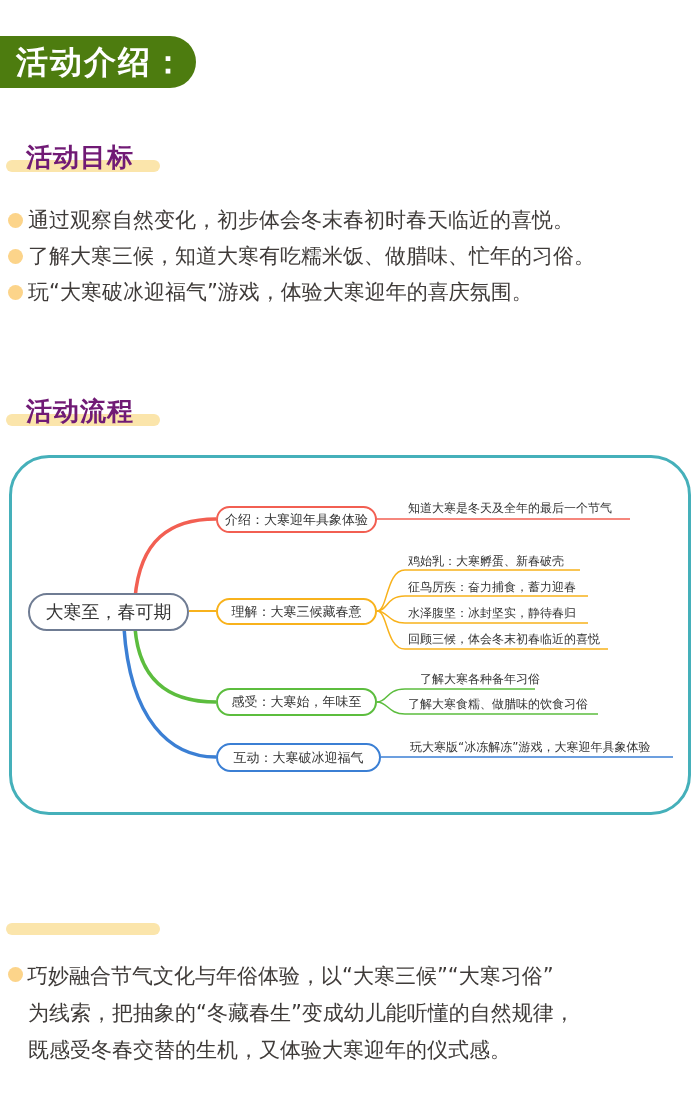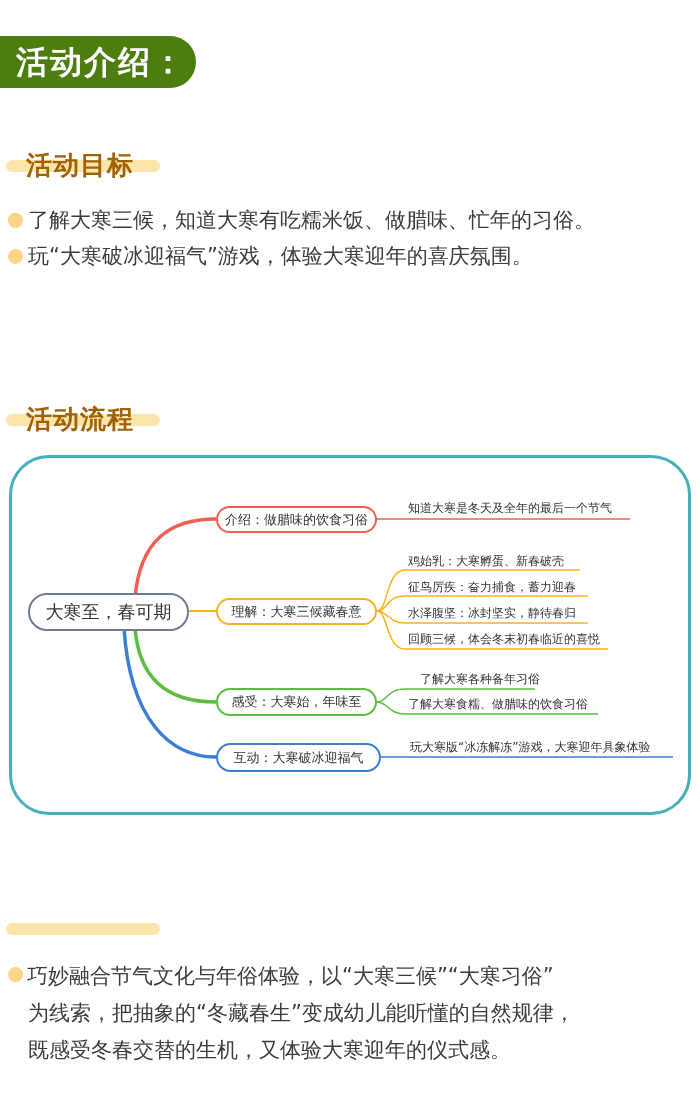--- a/index.html
+++ b/index.html
@@ -5,22 +5,22 @@
     html, body { margin: 0; padding: 0; background: #ffffff; }
     body { width: 700px; height: 1108px; position: relative; overflow: hidden;
            font-family: "DejaVu Sans", "Liberation Sans", sans-serif; color: #3d3a38; }
     .main-title { position: absolute; left: 0; top: 36px; width: 196px; height: 52px;
                   background: #4d7c0f; border-radius: 0 26px 26px 0; color: #fff;
                   font-size: 32px; font-weight: bold; line-height: 52px; padding-left: 16px;
                   box-sizing: border-box; letter-spacing: 2px; }
     .section-title { position: absolute; left: 6px; height: 40px; width: 154px; }
     .section-title .hl { position: absolute; left: 0; bottom: 0; width: 154px; height: 12px;
                          background: #fbe5ab; border-radius: 6px; }
-    .section-title .txt { position: absolute; left: 20px; top: 16px; font-size: 26px; font-weight: bold;
-                          color: #a16207; letter-spacing: 1px; white-space: nowrap; }
+    .section-title .txt { position: absolute; left: 20px; top: 8px; font-size: 26px; font-weight: bold;
+                          color: #701a75; letter-spacing: 1px; white-space: nowrap; }
     .bullets { position: absolute; left: 8px; width: 690px; margin: 0; padding: 0; list-style: none; }
     .bullets li { position: relative; padding-left: 20px; font-size: 21px; line-height: 36px;
                   color: #3f3b39; white-space: nowrap; }
     .bullets li .dot { position: absolute; left: 0; top: 11px; width: 15px; height: 15px;
                        border-radius: 50%; background: #fcd48a; }
     .para { position: absolute; left: 8px; width: 690px; font-size: 21px; line-height: 37px; color: #3f3b39; }
     .para .dot { display: inline-block; width: 15px; height: 15px; border-radius: 50%; background: #fcd48a;
                  margin-right: 4px; vertical-align: 1px; }
     .para .line { white-space: nowrap; }
     .para .indent { padding-left: 20px; }
@@ -35,21 +35,21 @@
 </head>
 <body>
 
 <div class="main-title">活动介绍：</div>
 
 <div class="section-title" style="top:132px;">
   <div class="hl"></div>
   <div class="txt">活动目标</div>
 </div>
 <ul class="bullets" style="top:202px;">
-  <li><span class="dot"></span></li>
+  <li><span class="dot"></span><span>通过观察自然变化，初步体会冬末春初时春天临近的喜悦。</span></li>
   <li><span class="dot"></span><span>了解大寒三候，知道大寒有吃糯米饭、做腊味、忙年的习俗。</span></li>
   <li><span class="dot"></span><span>玩“大寒破冰迎福气”游戏，体验大寒迎年的喜庆氛围。</span></li>
 </ul>
 
 <div class="section-title" style="top:386px;text-align:right;">
   <div class="hl"></div>
   <div class="txt">活动流程</div>
 </div>
 
 <div class="frame"></div>
@@ -68,21 +68,21 @@
   <path d="M135 628 C 140 690, 180 702, 216 702" fill="none" stroke="#5cbd3e" stroke-width="3.5"></path>
   <path d="M377 702 C 388 702, 386 689, 405 689 L 535 689" fill="none" stroke="#5cbd3e" stroke-width="1.5"></path>
   <path d="M377 702 C 388 702, 388 714, 405 714 L 598 714" fill="none" stroke="#5cbd3e" stroke-width="1.5"></path>
 
   <path d="M124 628 C 130 720, 170 757, 216 757" fill="none" stroke="#3b7fd4" stroke-width="3.5"></path>
   <line x1="381" y1="757" x2="673" y2="757" stroke="#3b7fd4" stroke-width="1.5"></line>
 </svg>
 
 <div class="node root" style="left:28px; top:593px; width:161px; height:38px; line-height:34px;">大寒至，春可期</div>
 
-<div class="node" style="left:216px; top:506px; width:161px; height:27px; line-height:23px; border-color:#f25f52;">介绍：做腊味的饮食习俗</div>
+<div class="node" style="left:216px; top:506px; width:161px; height:27px; line-height:23px; border-color:#f25f52;">介绍：大寒迎年具象体验</div>
 <div class="node" style="left:216px; top:598px; width:161px; height:27px; line-height:23px; border-color:#f8b21c;">理解：大寒三候藏春意</div>
 <div class="node" style="left:216px; top:688px; width:161px; height:28px; line-height:24px; border-color:#5cbd3e;">感受：大寒始，年味至</div>
 <div class="node" style="left:216px; top:743px; width:165px; height:29px; line-height:25px; border-color:#3b7fd4;">互动：大寒破冰迎福气</div>
 
 <div class="leaf" style="left:408px; top:500px;">知道大寒是冬天及全年的最后一个节气</div>
 <div class="leaf" style="left:408px; top:553px;">鸡始乳：大寒孵蛋、新春破壳</div>
 <div class="leaf" style="left:408px; top:579px;">征鸟厉疾：奋力捕食，蓄力迎春</div>
 <div class="leaf" style="left:408px; top:605px;">水泽腹坚：冰封坚实，静待春归</div>
 <div class="leaf" style="left:408px; top:631px;">回顾三候，体会冬末初春临近的喜悦</div>
 <div class="leaf" style="left:408px; top:671px;margin-left:12px;">了解大寒各种备年习俗</div>

